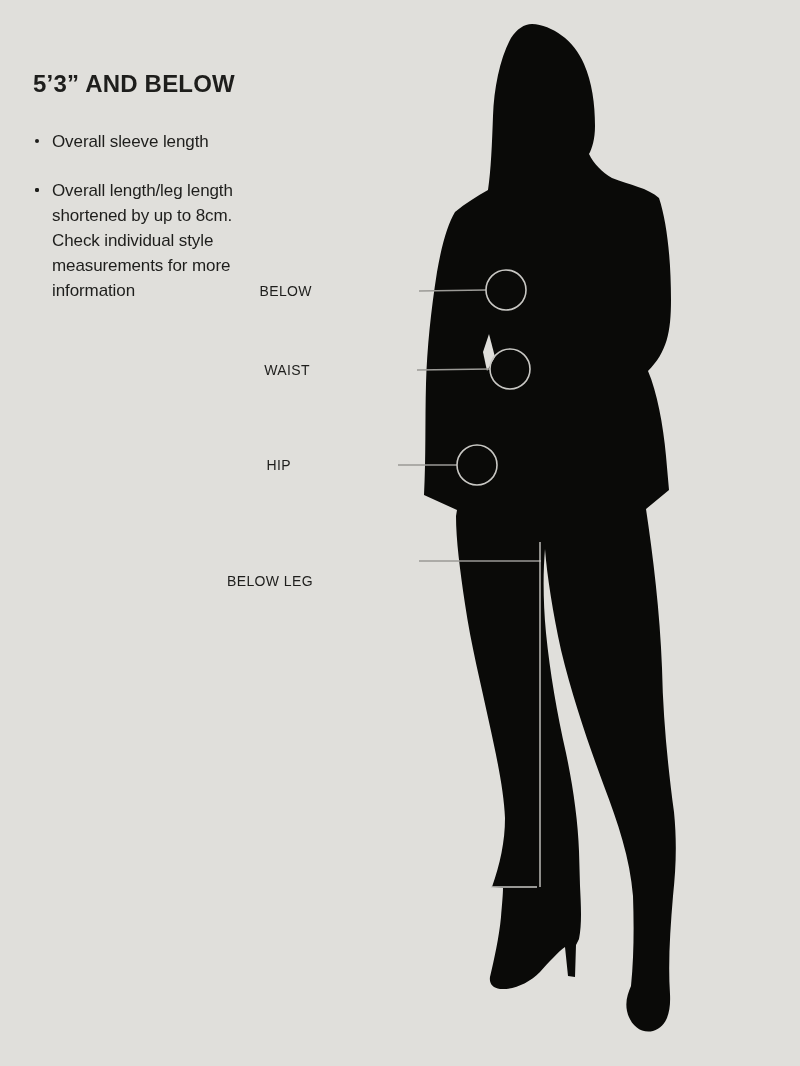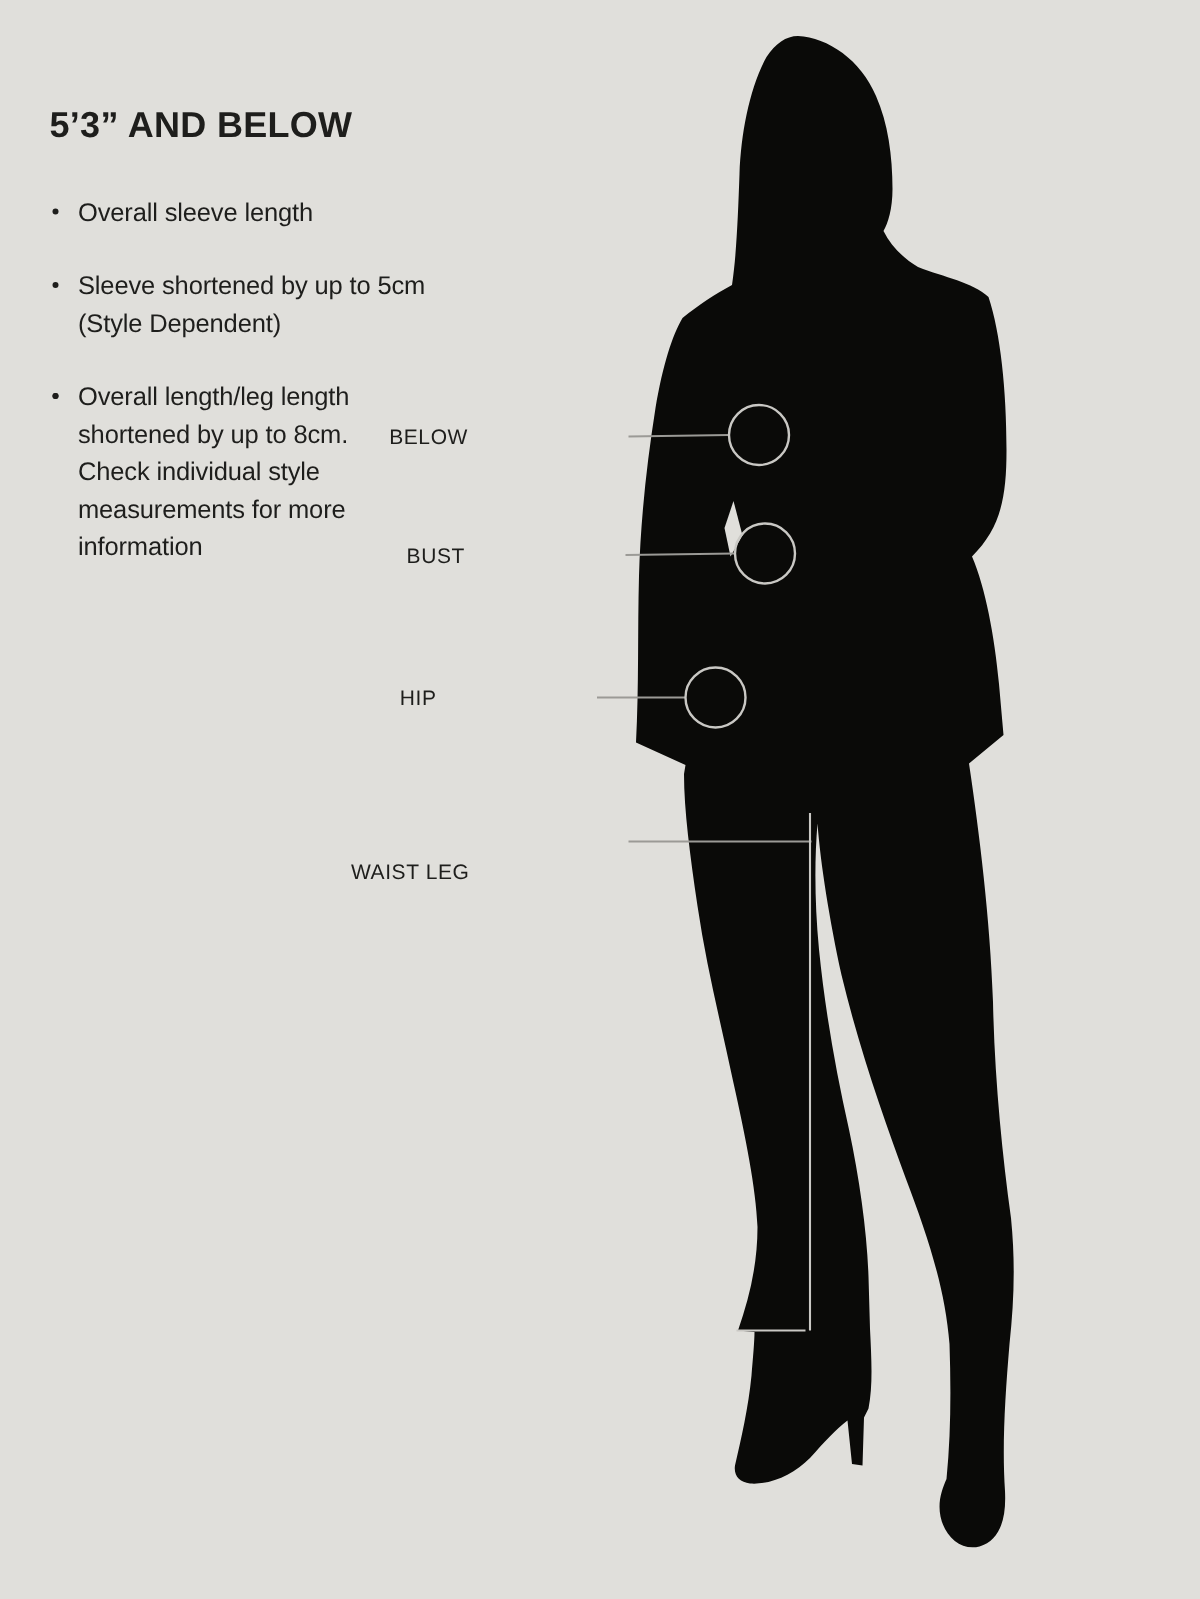--- a/index.html
+++ b/index.html
@@ -65,25 +65,20 @@
 <body>
 
 <div class="page">
 
   <section class="info">
     <h1>5’3” AND BELOW</h1>
     <ul>
       <li>
         <span class="dot"></span>
         <span class="txt">Overall sleeve length</span>
-      </li>
-      <li>
-        <span class="dot"></span>
-        <span class="txt">Sleeve shortened by up to 5cm
-(Style Dependent)</span>
       </li>
       <li>
         <span class="dot"></span>
       </li>
       <li>
         <span class="dot"></span>
         <span class="txt">Overall length/leg length
 shortened by up to 8cm.
 Check individual style
 measurements for more
@@ -158,18 +153,18 @@
 
       <line class="pointer" x1="398" y1="465" x2="457" y2="465"></line>
       <circle class="measure-circle" cx="477" cy="465" r="20"></circle>
 
       <line class="pointer" x1="419" y1="561" x2="541" y2="561"></line>
       <line class="measure-vert" x1="540" y1="542" x2="540" y2="887"></line>
       <line class="measure-vert" x1="491" y1="887" x2="537" y2="887"></line>
     </svg>
 
     <div class="mlabel lbl-bust">BELOW</div>
-    <div class="mlabel lbl-waist">BUST</div>
+    <div class="mlabel lbl-waist">WAIST</div>
     <div class="mlabel lbl-hip">HIP</div>
-    <div class="mlabel lbl-insideleg">WAIST LEG</div>
+    <div class="mlabel lbl-insideleg">BELOW LEG</div>
   </div>
 
 </div>
 
 </body></html>

